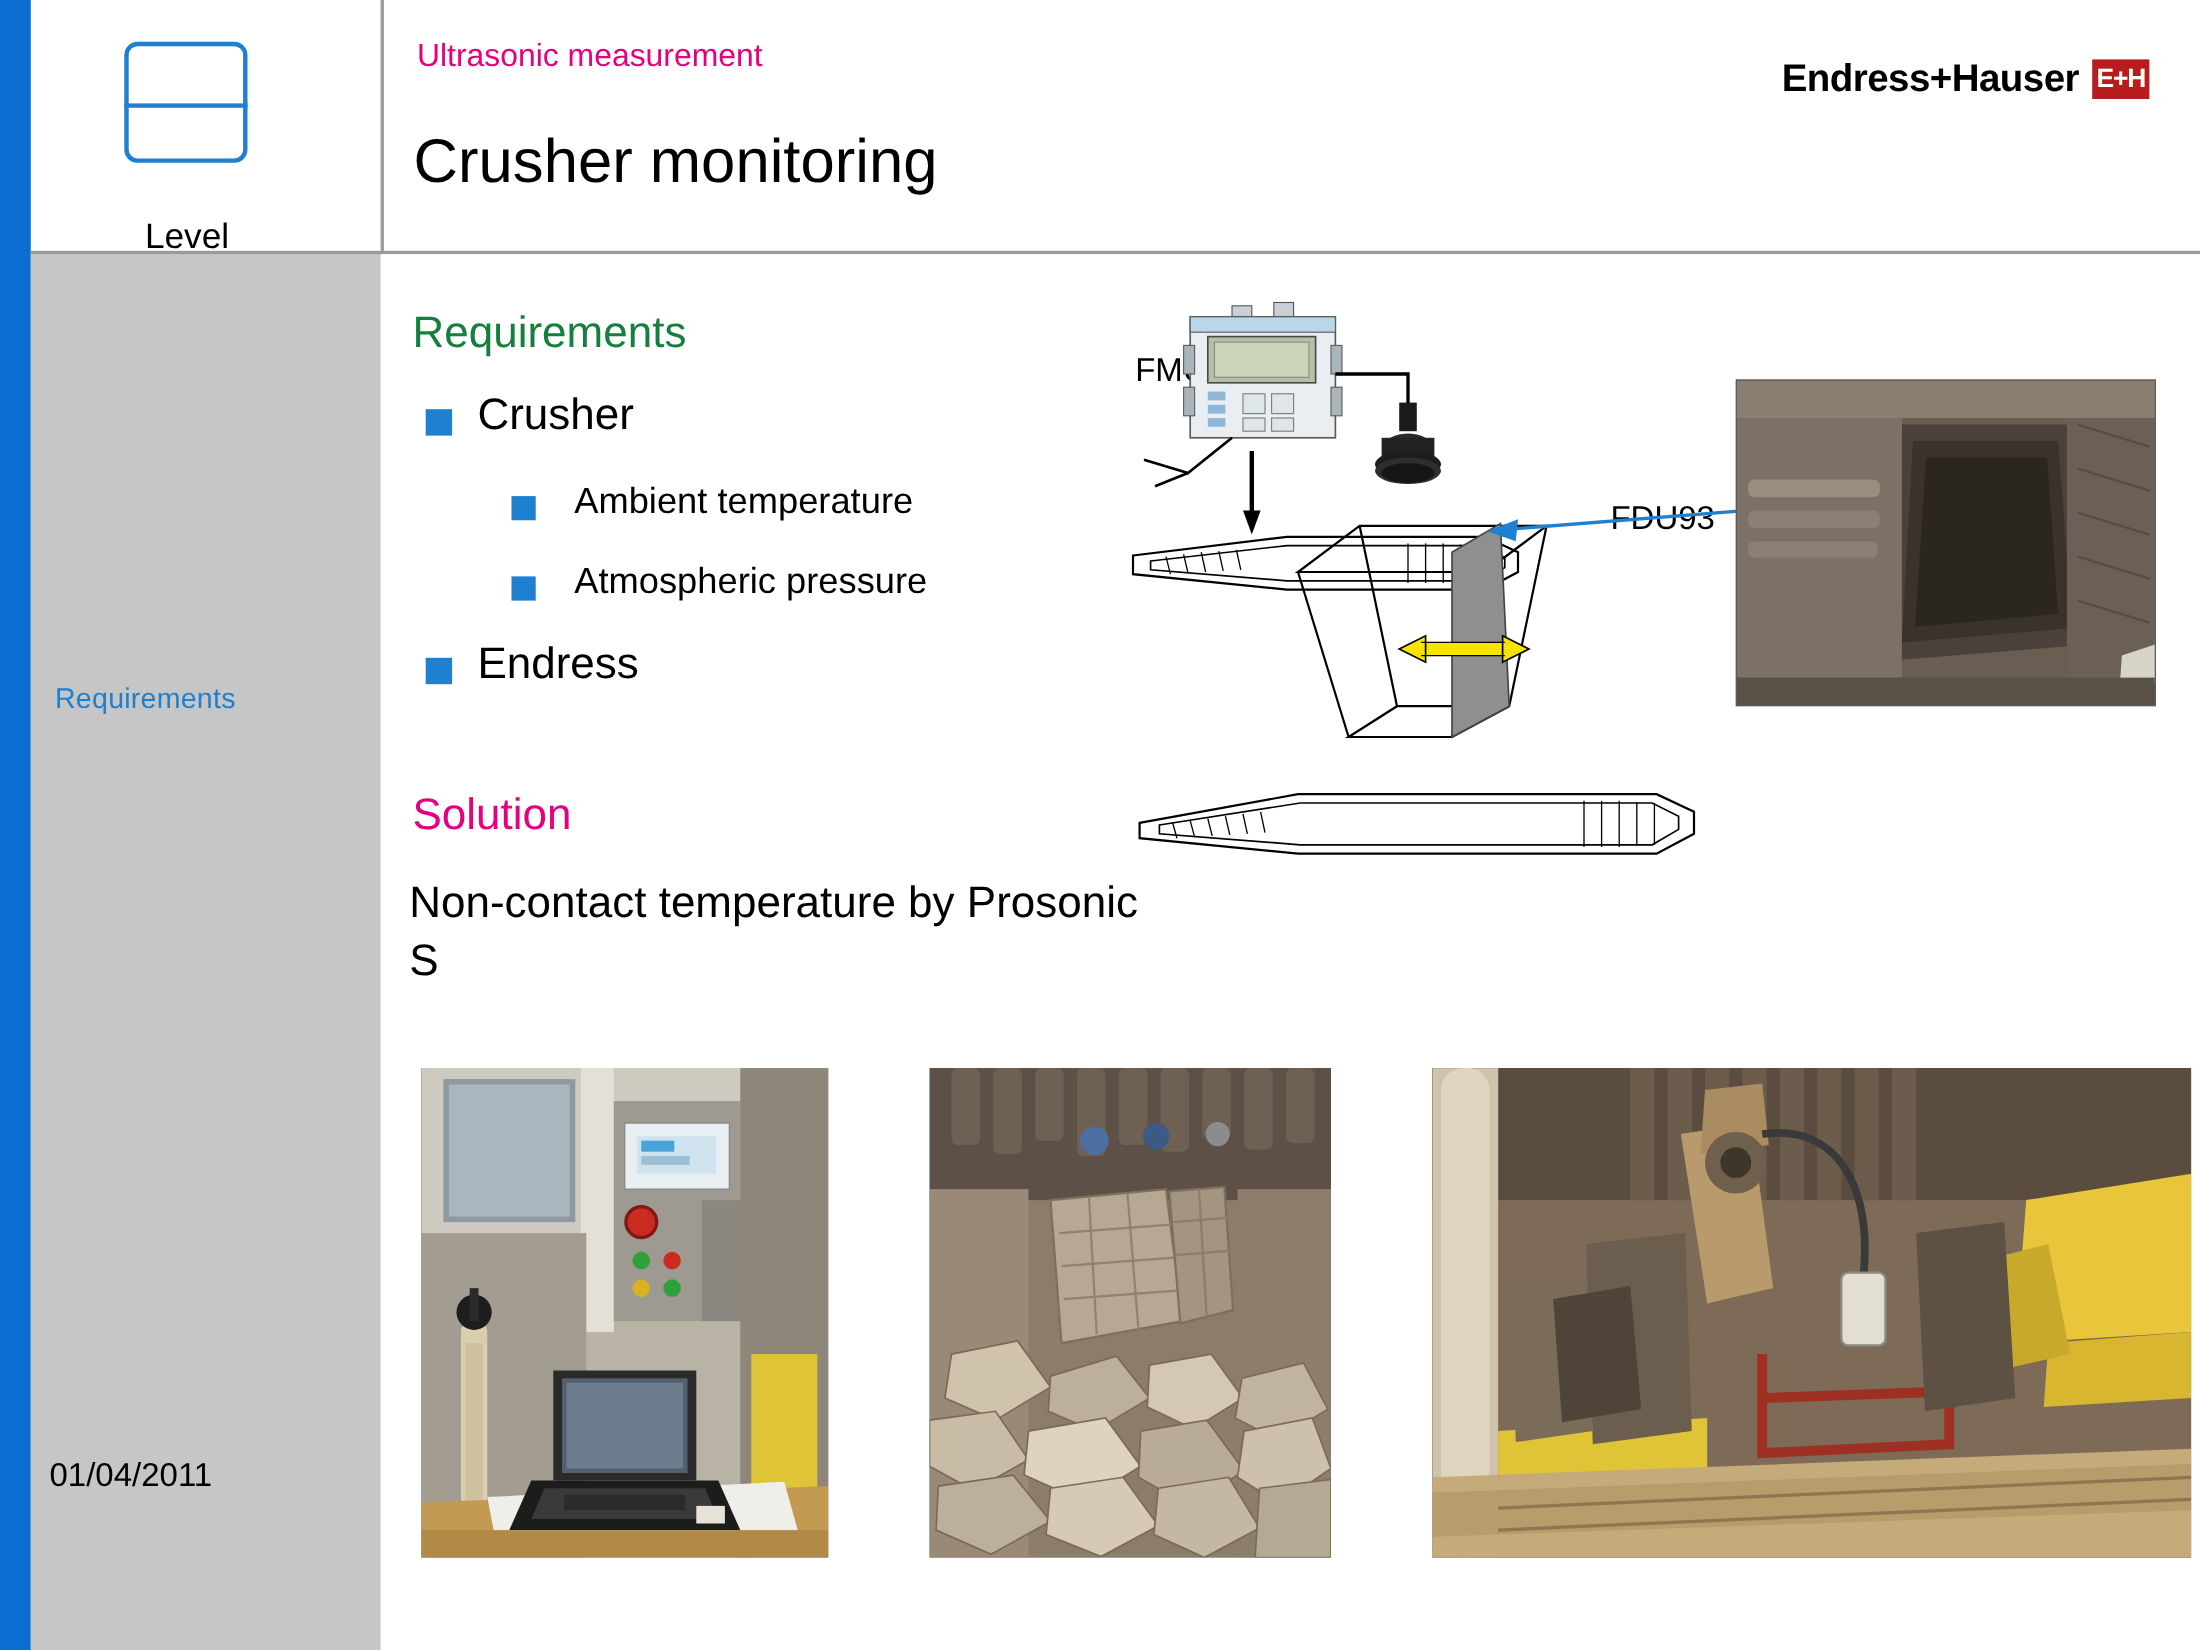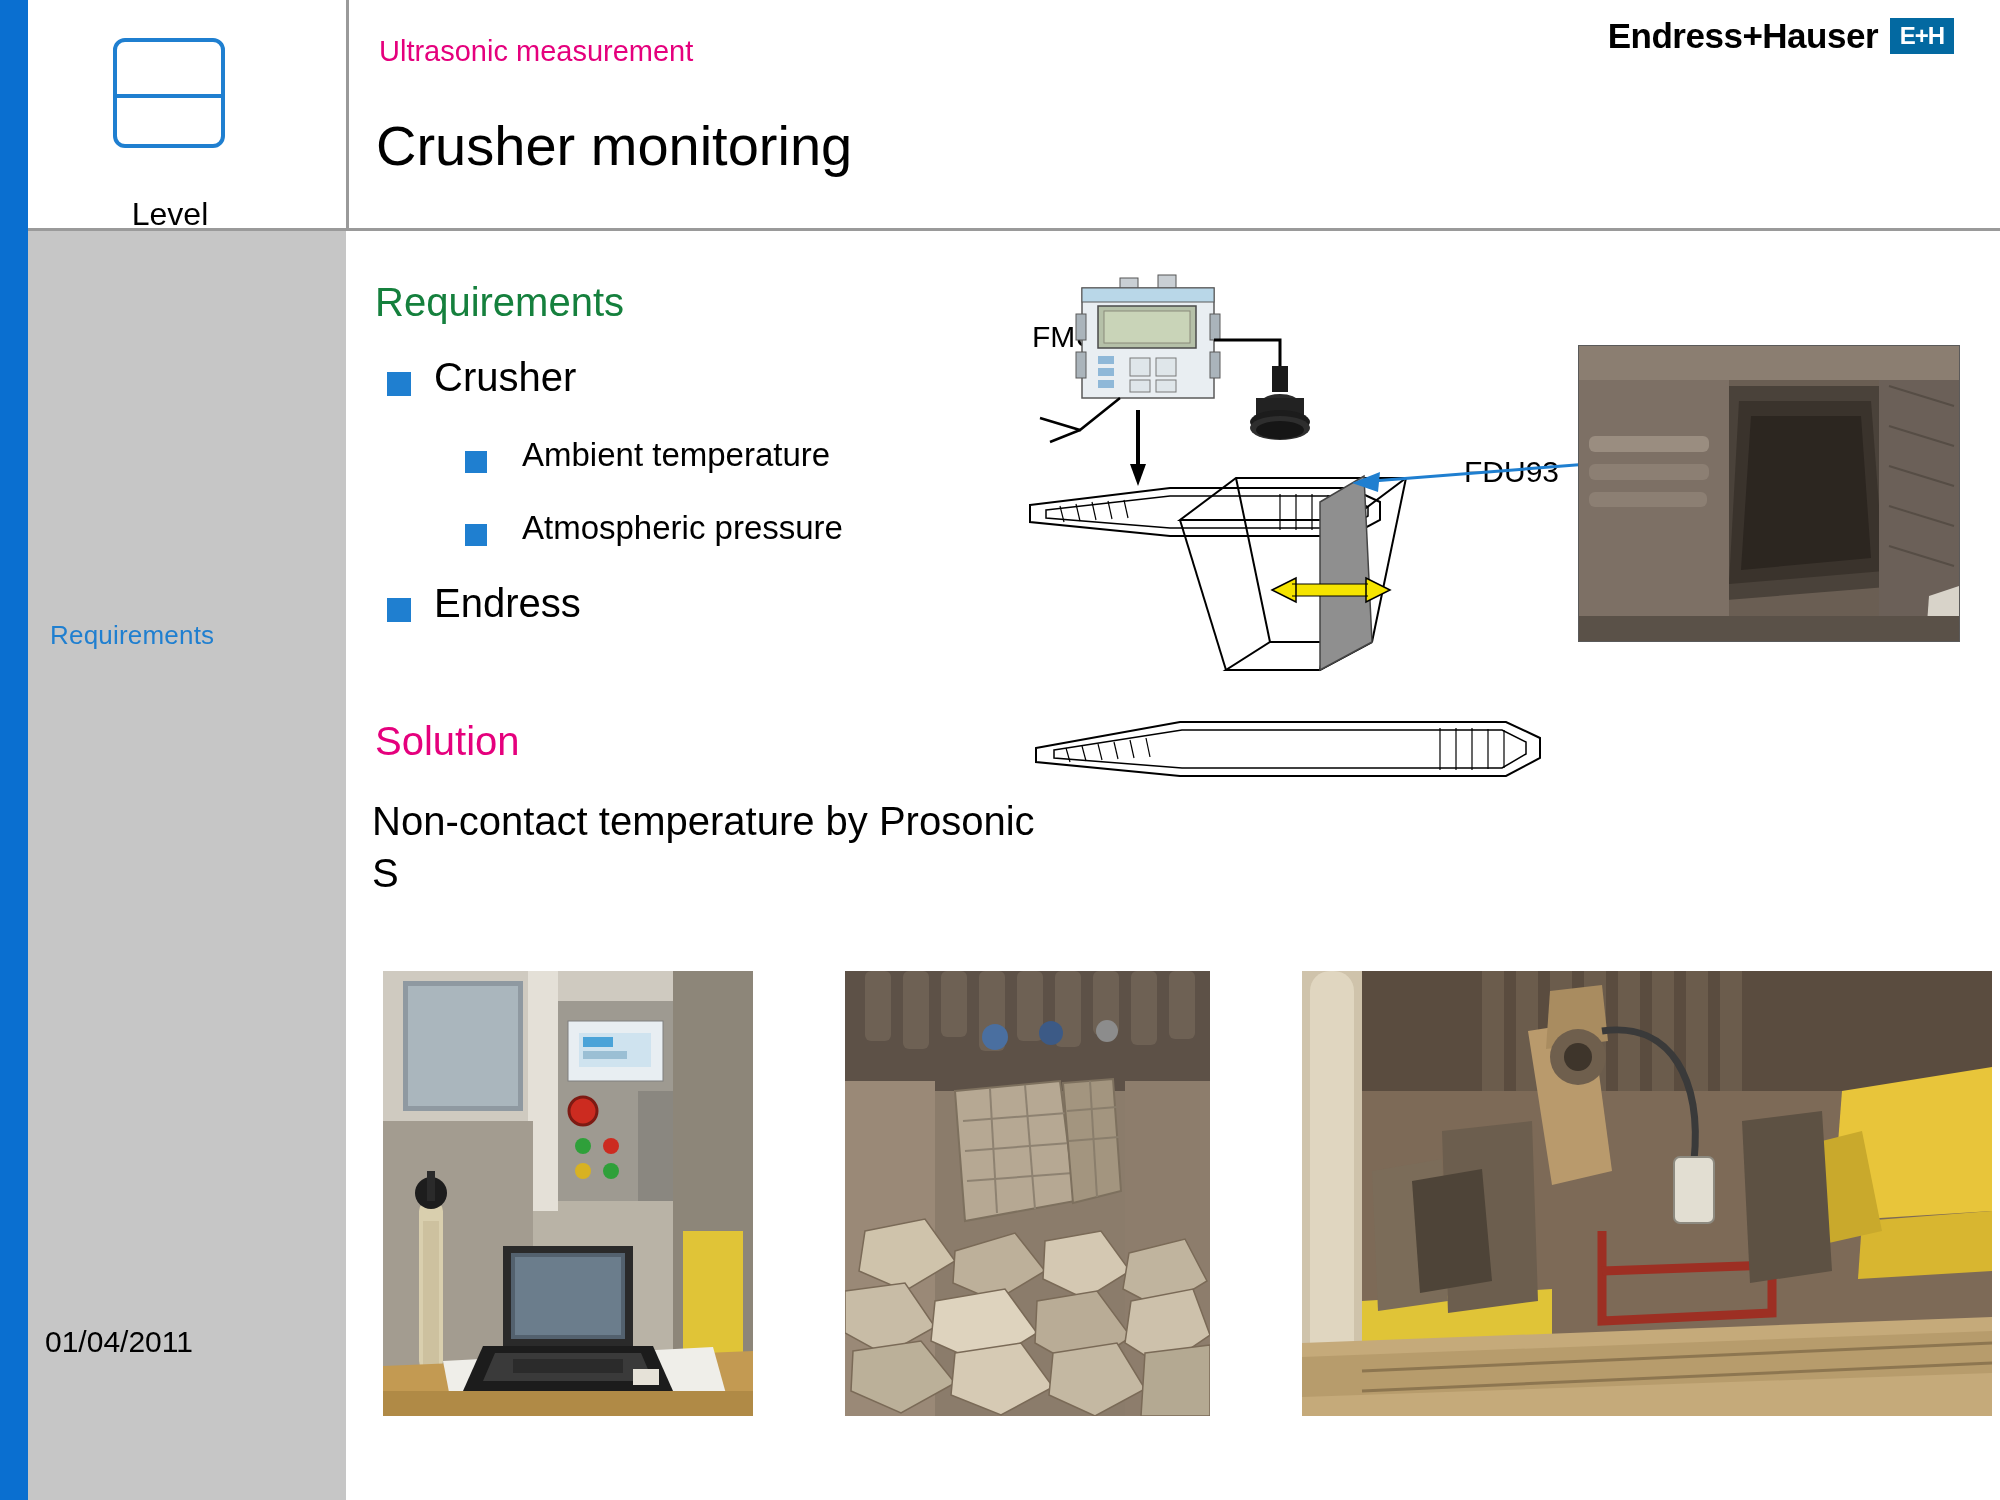--- a/index.html
+++ b/index.html
@@ -108,35 +108,35 @@
   .title {
     position: absolute;
     left: 376px;
     top: 113px;
     font-size: 56px;
     color: #000000;
   }
   .brand {
     position: absolute;
     right: 46px;
-    top: 16px;
+    top: 52px;
     display: flex;
     align-items: center;
     gap: 12px;
   }
   .brand-text {
     font-size: 35px;
     font-weight: bold;
     color: #000000;
     letter-spacing: -0.5px;
   }
   .brand-mark {
-    width: 64px;
+    width: 52px;
     height: 36px;
-    background: #0369a1;
+    background: #b91c1c;
     color: #ffffff;
     font-size: 24px;
     font-weight: bold;
     display: flex;
     align-items: center;
     justify-content: center;
     letter-spacing: -1px;
   }
   
   .heading-req {

